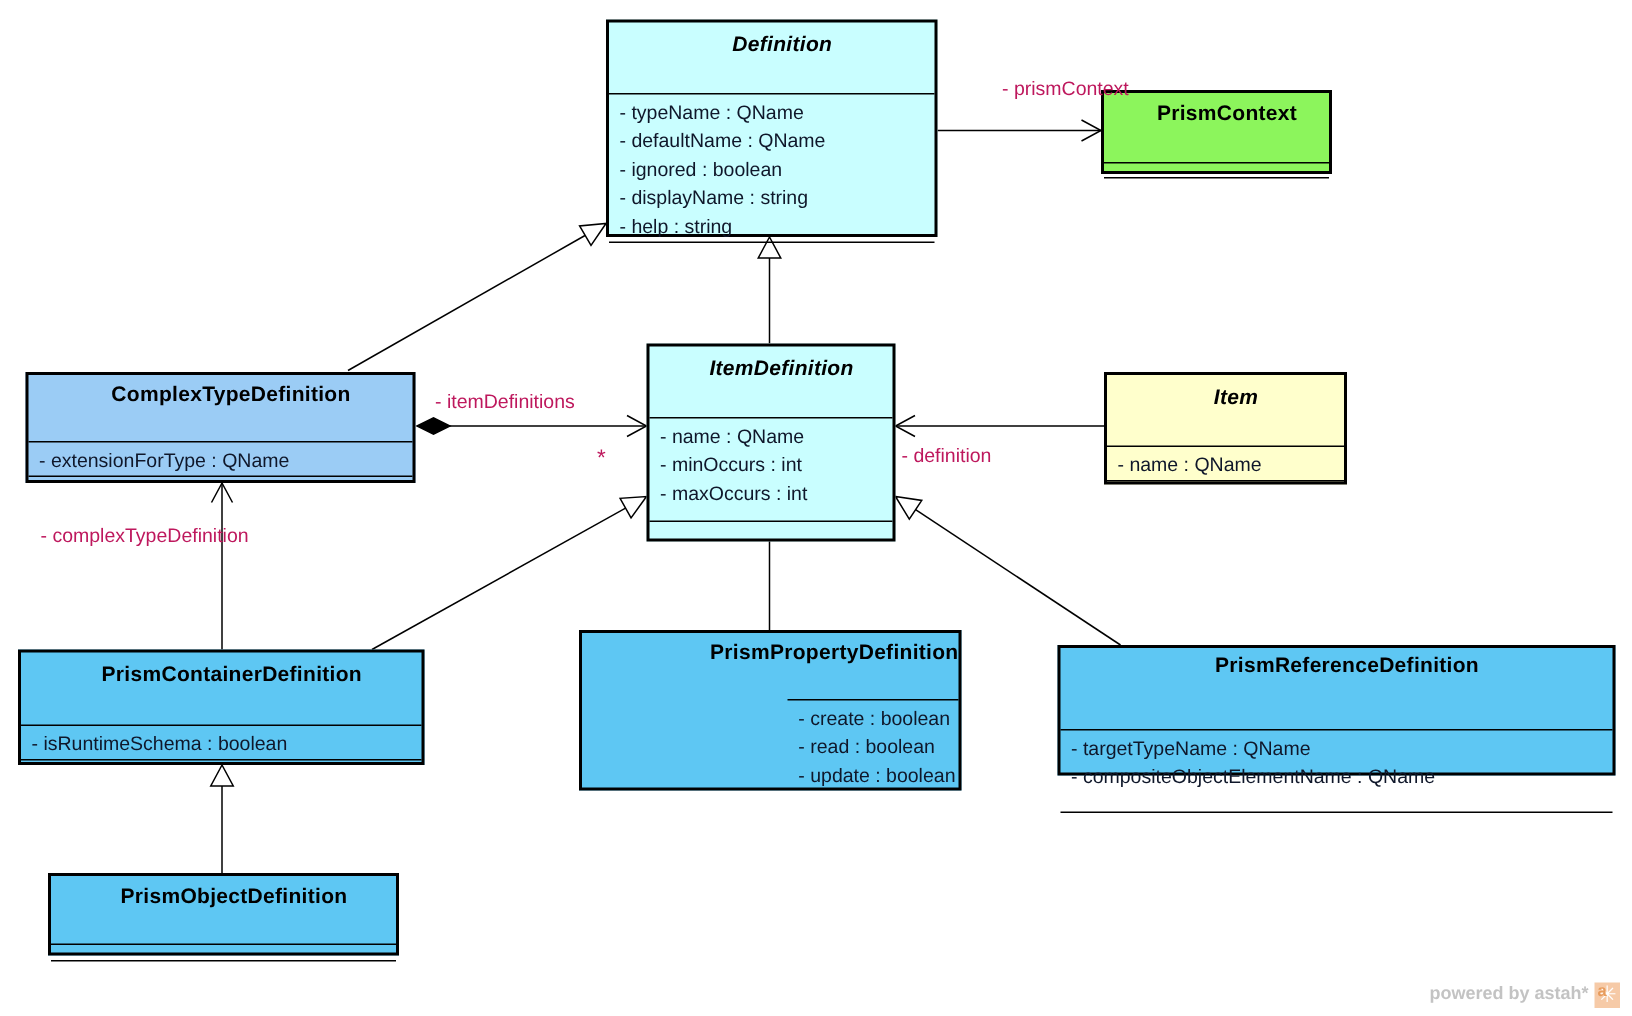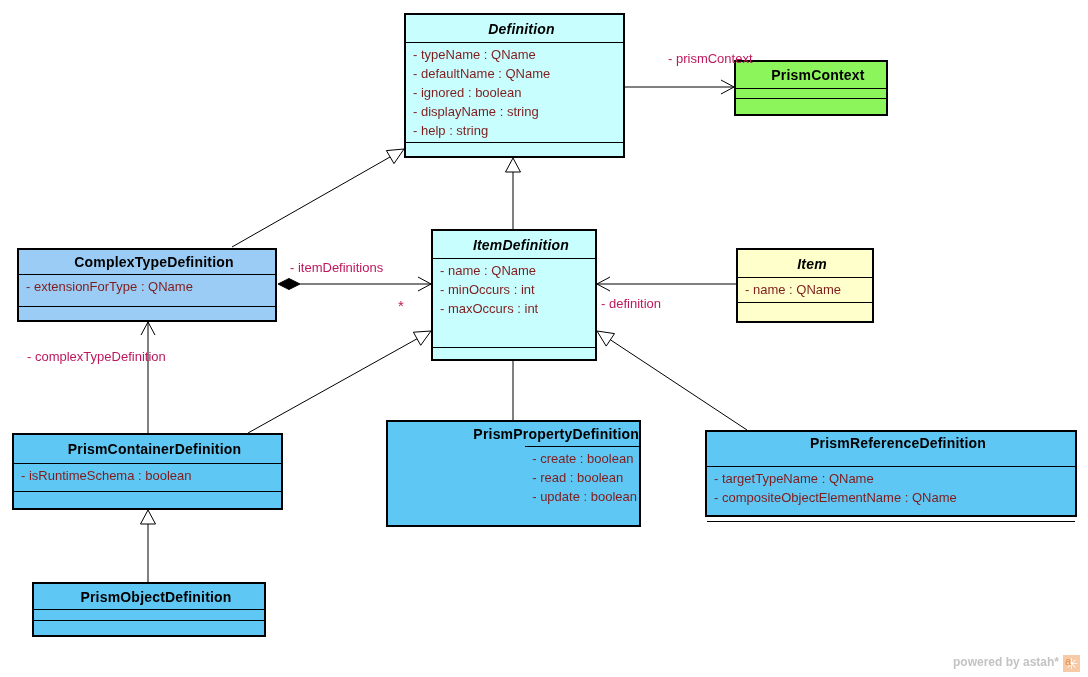--- a/index.html
+++ b/index.html
@@ -4,22 +4,22 @@
 <style>
   html,body{margin:0;padding:0;background:#ffffff;}
   body{font-family:"Liberation Sans","DejaVu Sans",sans-serif;}
   #canvas{position:relative;width:1088px;height:677px;background:#ffffff;overflow:hidden;}
   #edges{position:absolute;left:0;top:0;z-index:1;}
   .box{position:absolute;z-index:2;border:2px solid #000;box-sizing:border-box;
        display:flex;flex-direction:column;}
   .t{display:flex;align-items:center;justify-content:center;
      font-weight:bold;font-size:14px;color:#000;flex:0 0 auto;letter-spacing:0.2px;padding-left:14px;}
   .t.it{font-style:italic;}
-  .a{border-top:1px solid #000;font-size:13px;color:#7f1d1d;
-     padding:2px 2px 1px 7px;line-height:19px;flex:1 1 auto;}
+  .a{border-top:1px solid #000;font-size:13px;color:#0f172a;
+     padding:2px 2px 1px 7px;line-height:19px;flex:1 1 auto;margin-top:20px;}
   .a.empty{flex:0 0 auto;padding:0;}
   .m{border-top:1px solid #000;flex:0 0 auto;}
   .m.fill{flex:1 1 auto;}
   .edge-label{position:absolute;z-index:5;font-size:13px;color:#be185d;white-space:nowrap;}
   .mult{font-size:15px;}
   #watermark{position:absolute;right:8px;bottom:5px;z-index:6;display:flex;
              align-items:flex-start;gap:4px;}
   #watermark .wm-text{font-size:12px;font-weight:bold;color:#c3c3c3;}
   .astah-logo{width:17px;height:17px;position:relative;background:#f4b98a;opacity:0.75;
               display:flex;align-items:center;justify-content:center;}
@@ -106,21 +106,21 @@
   <div class="box" style="left:431px;top:229px;width:166px;height:132px;background:#C9FEFF;justify-content:flex-end;">
     <div class="t it" style="height:27px">ItemDefinition</div>
     <div class="a">
       <div>- name : QName</div>
       <div>- minOccurs : int</div>
       <div>- maxOccurs : int</div>
     </div>
     <div class="m" style="height:11px"></div>
   </div>
 
-  <div class="box" style="left:736px;top:248px;width:138px;height:75px;background:#FFFFCC;">
+  <div class="box" style="left:736px;top:248px;width:162px;height:75px;background:#FFFFCC;">
     <div class="t it" style="height:27px">Item</div>
     <div class="a">
       <div>- name : QName</div>
     </div>
     <div class="m" style="height:18px"></div>
   </div>
 
   <div class="box" style="left:17px;top:248px;width:260px;height:74px;background:#9BCCF5;">
     <div class="t" style="height:24px">ComplexTypeDefinition</div>
     <div class="a">

